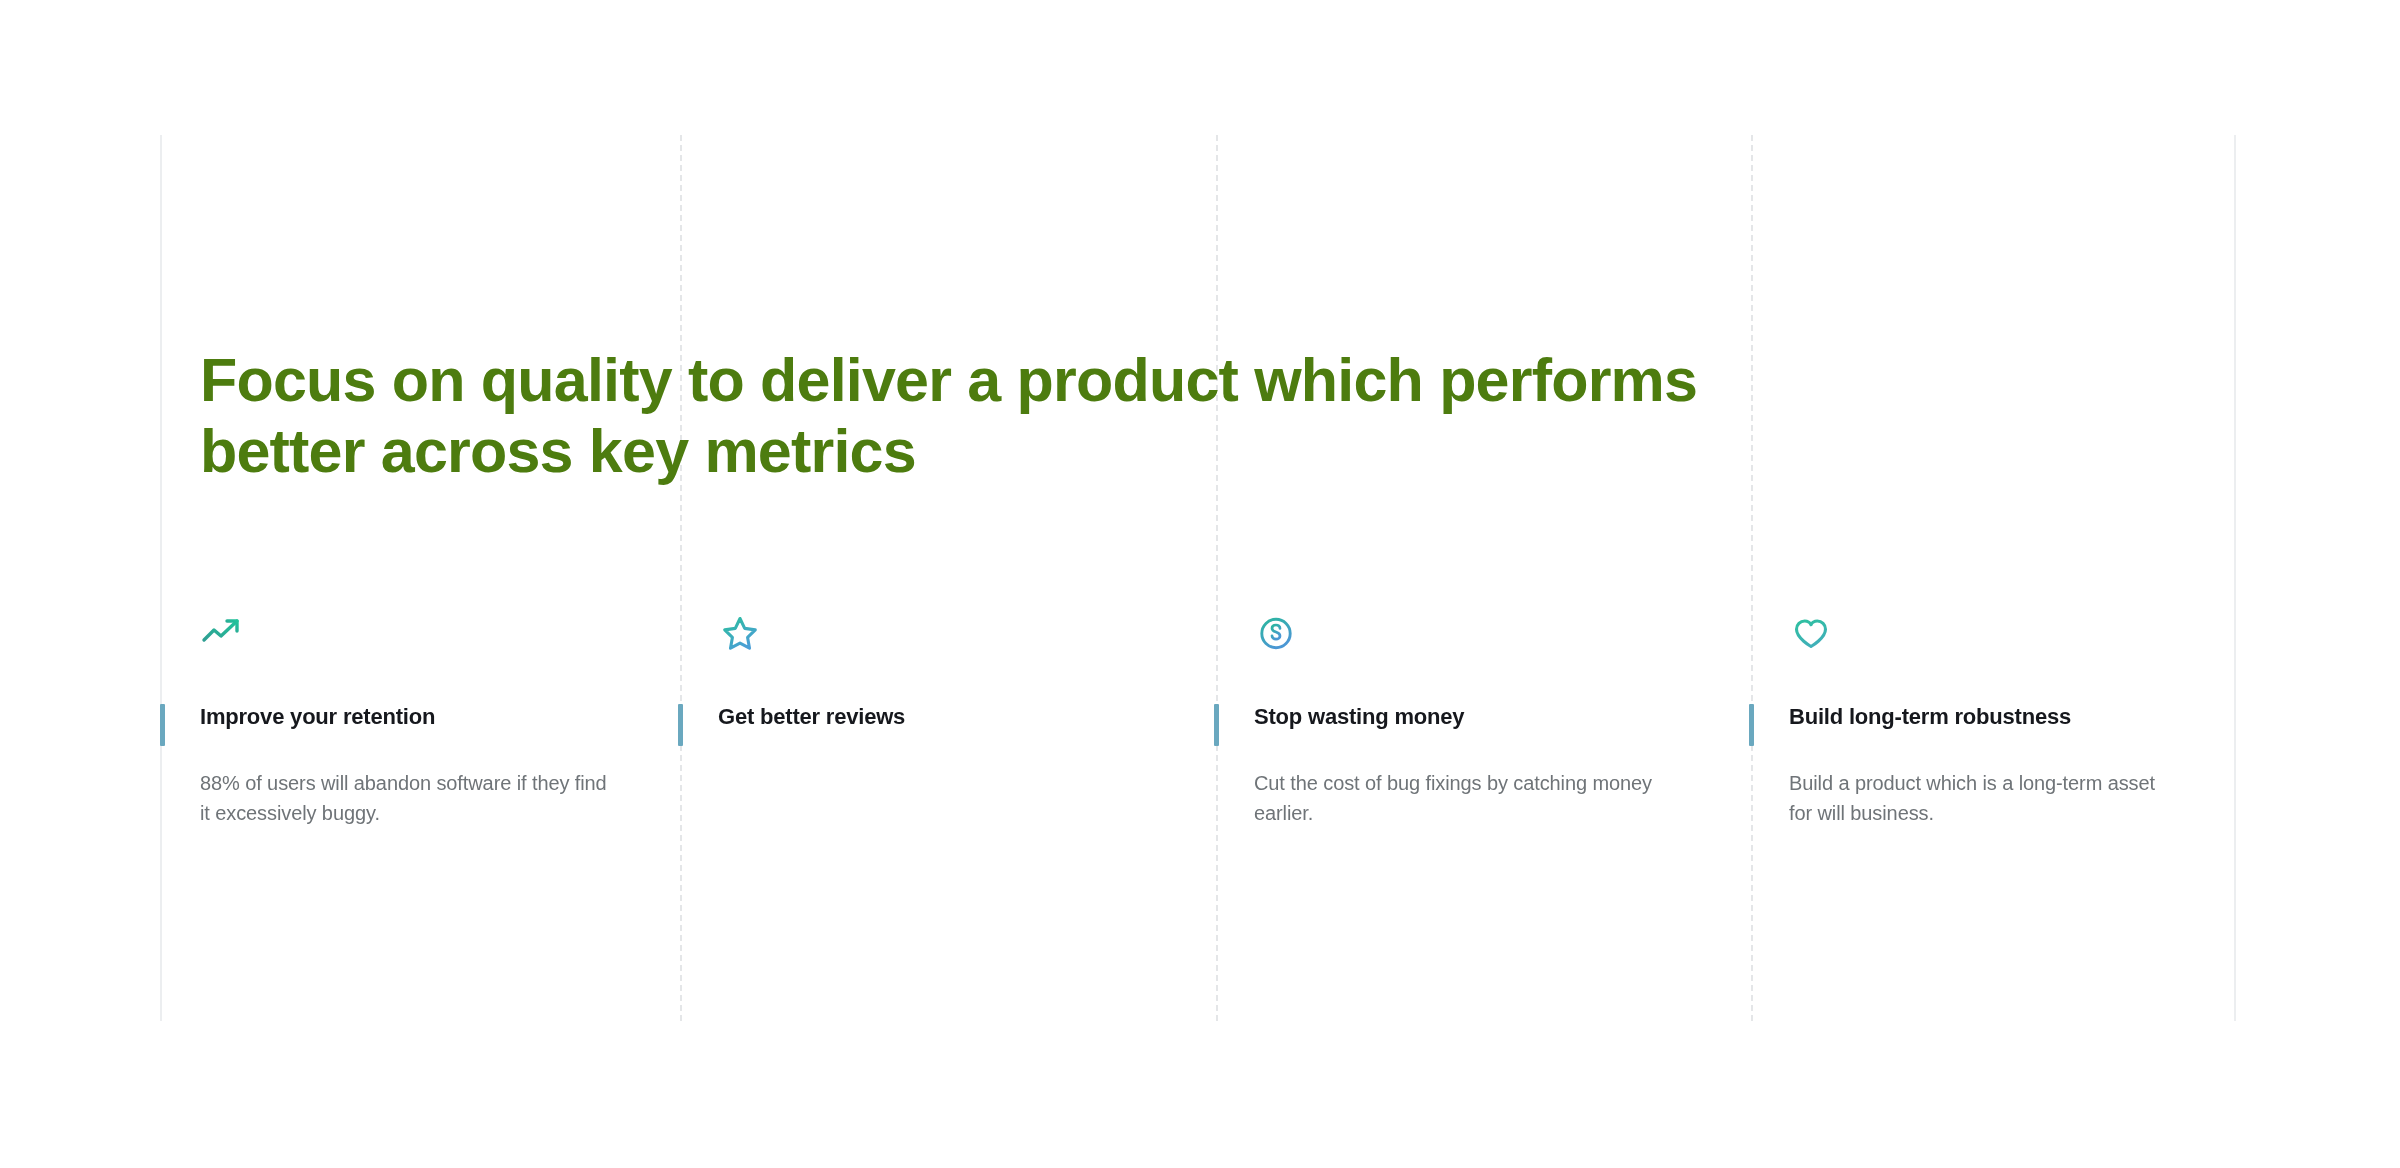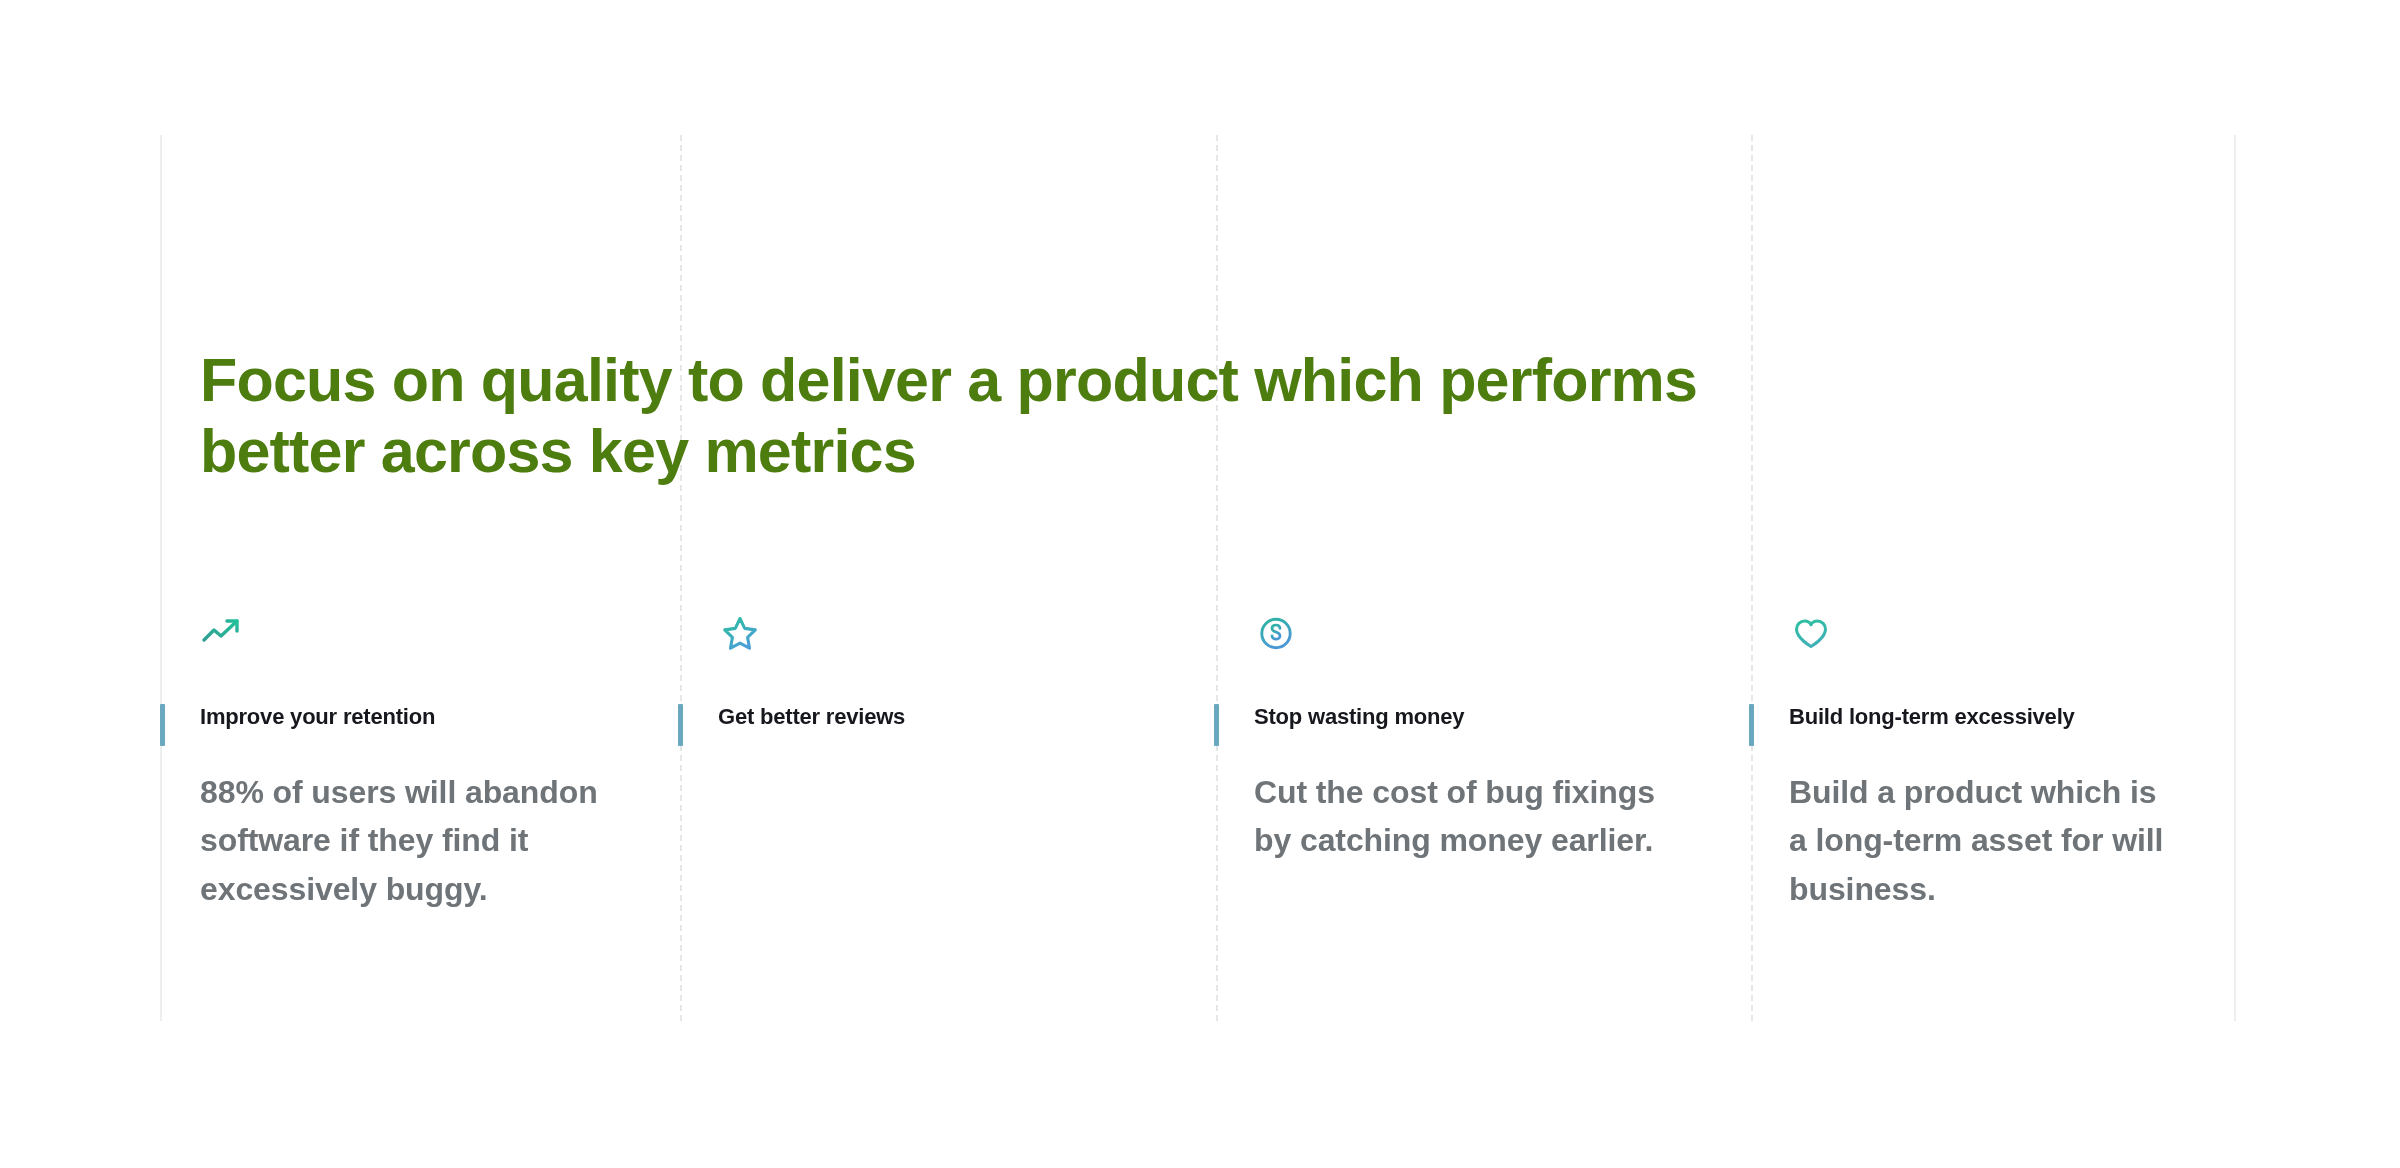--- a/index.html
+++ b/index.html
@@ -103,23 +103,23 @@
   .card-title {
     margin: 0;
     font-size: 22px;
     line-height: 1.35;
     font-weight: 700;
     color: #16181d;
     letter-spacing: -0.2px;
   }
   .card-body {
     margin: 36px 0 0 0;
-    font-size: 32px;
+    font-size: 20px;
     line-height: 1.52;
-    font-weight: 700;
+    font-weight: 400;
     color: #6f7478;
     letter-spacing: -0.1px;
   }
 </style>
 </head>
 <body>
 
 <div class="page">
 
   <div class="section">
@@ -198,19 +198,19 @@
             <linearGradient id="g4" x1="0" y1="0" x2="0.4" y2="1">
               <stop offset="0%" stop-color="#2fc0a0"></stop>
               <stop offset="100%" stop-color="#3fb0b8"></stop>
             </linearGradient>
           </defs>
           <path d="M22 34.5 C22 34.5 7.5 26.3 7.5 17.3 C7.5 12.6 11.2 9 15.7 9 C18.5 9 20.9 10.5 22 12.7 C23.1 10.5 25.5 9 28.3 9 C32.8 9 36.5 12.6 36.5 17.3 C36.5 26.3 22 34.5 22 34.5 Z" stroke="url(#g4)" stroke-width="3.1" stroke-linecap="round" stroke-linejoin="round" fill="none"></path>
         </svg>
       </span>
       <div class="card-title-wrap">
         <span class="accent-bar"></span>
-        <h3 class="card-title">Build long-term excessively</h3>
+        <h3 class="card-title">Build long-term robustness</h3>
       </div>
       <p class="card-body">Build a product which is a long-term asset for will business.</p>
     </div>
 
   </div>
 </div>
 
 </body></html>

